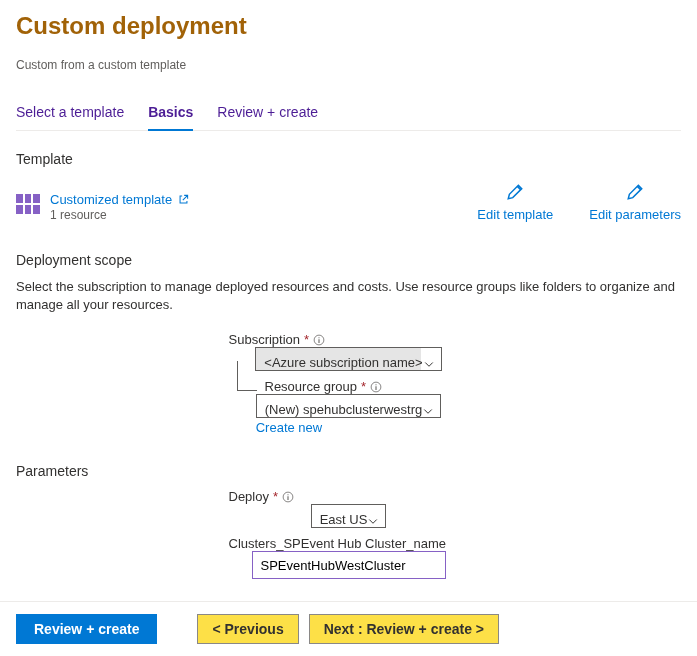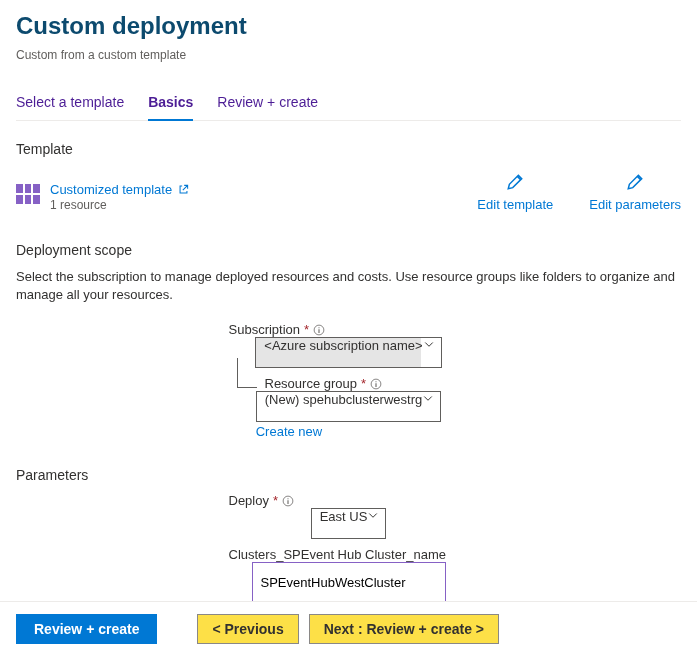--- a/index.html
+++ b/index.html
@@ -11,22 +11,22 @@
       width: 697px;
       height: 656px;
       position: relative;
     }
     .content {
       padding: 12px 16px 0 16px;
     }
     h1 {
       font-size: 24px;
       font-weight: 600;
-      color: #0c4a6e;
-      margin-bottom: 8px;
+      color: #a16207;
+      margin-bottom: 18px;
     }
     .subtitle {
       font-size: 12px;
       color: #605e5c;
       margin-bottom: 24px;
     }
     .tabs {
       display: flex;
       gap: 24px;
       border-bottom: 1px solid #edebe9;
@@ -131,35 +131,35 @@
       align-items: center;
       gap: 4px;
     }
     .req { color: #a4262c; }
     .info-icon svg { display: block; }
     .input-cell {
       flex: 1;
     }
     .select-box {
       width: 100%;
-      height: 31px;
+      height: 24px;
       border: 1px solid #605e5c;
       display: flex;
-      align-items: flex-start;
+      align-items: flex-end;
       justify-content: space-between;
       padding: 0 6px 0 8px;
       font-size: 13px;
       background: #fff;
       cursor: pointer;
     }
     .select-box.highlight { background: linear-gradient(to right, #e5e5e5 0, #e5e5e5 165px, #fff 165px); }
     .chev svg { display: block; }
     .text-input {
       width: 100%;
-      height: 40px;
+      height: 28px;
       border: 1px solid #605e5c;
       padding: 0 8px;
       font-size: 13px;
       font-family: inherit;
       outline: none;
     }
     .text-input.focused { border-color: #8661c5; }
     .create-new {
       color: #0078d4;
       font-size: 13px;

